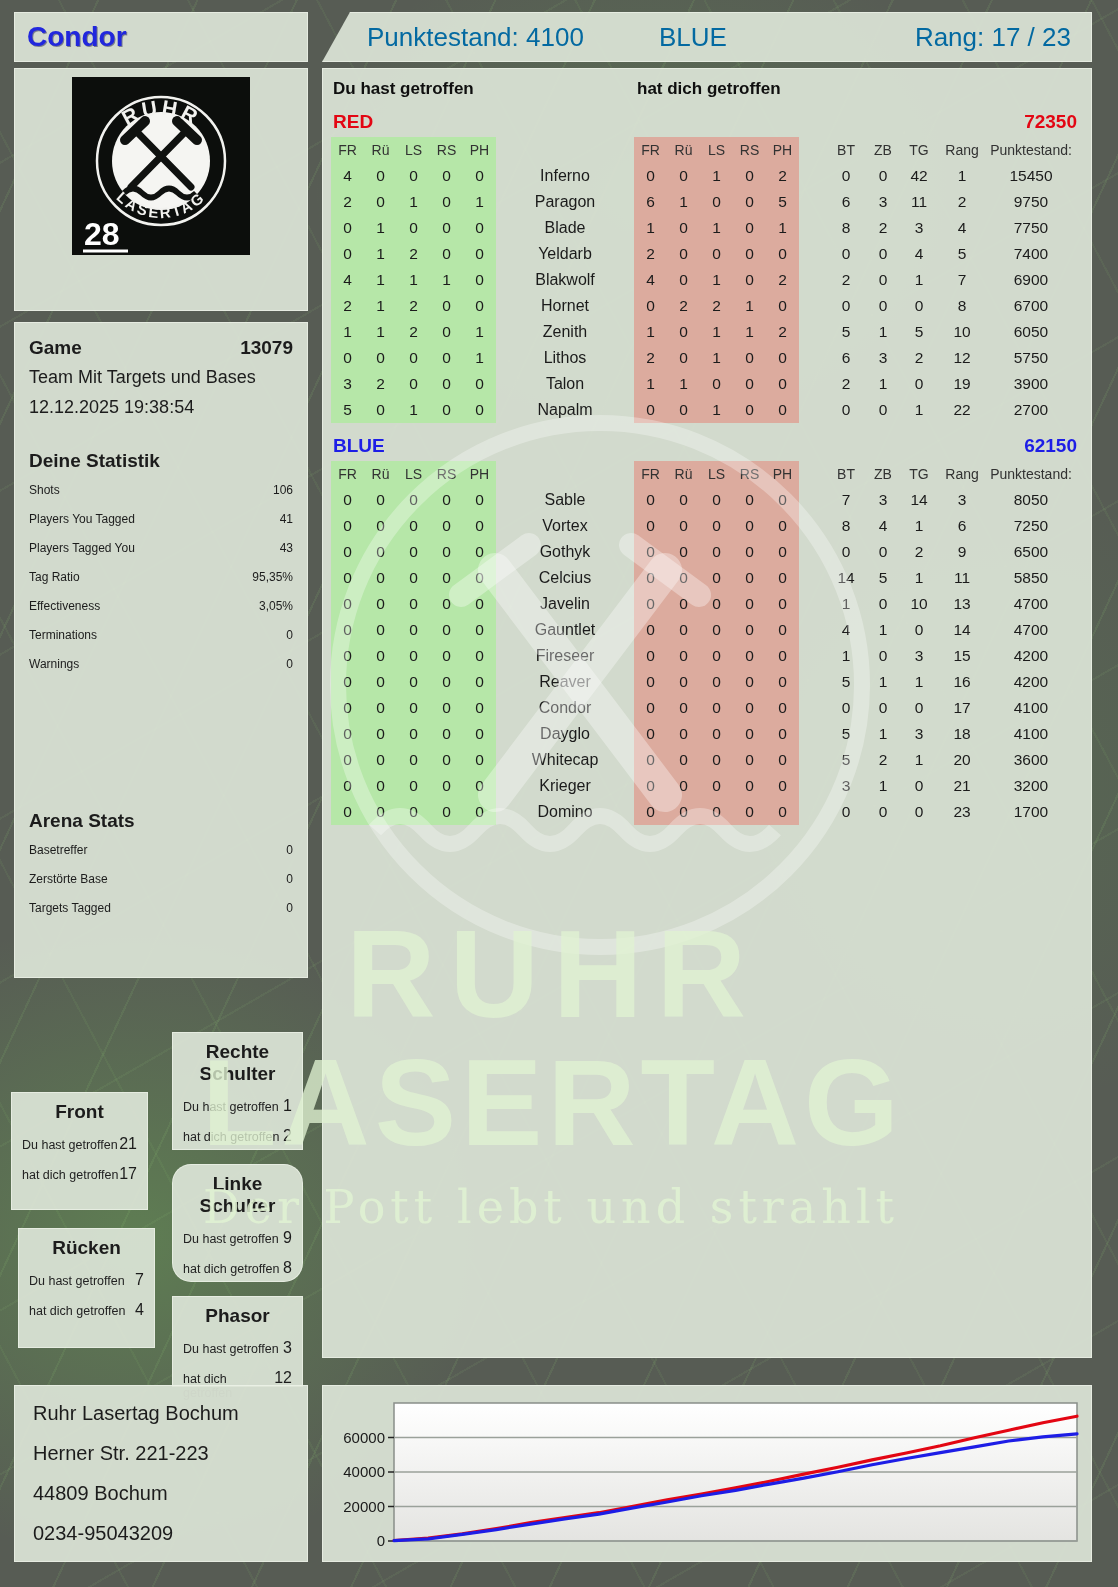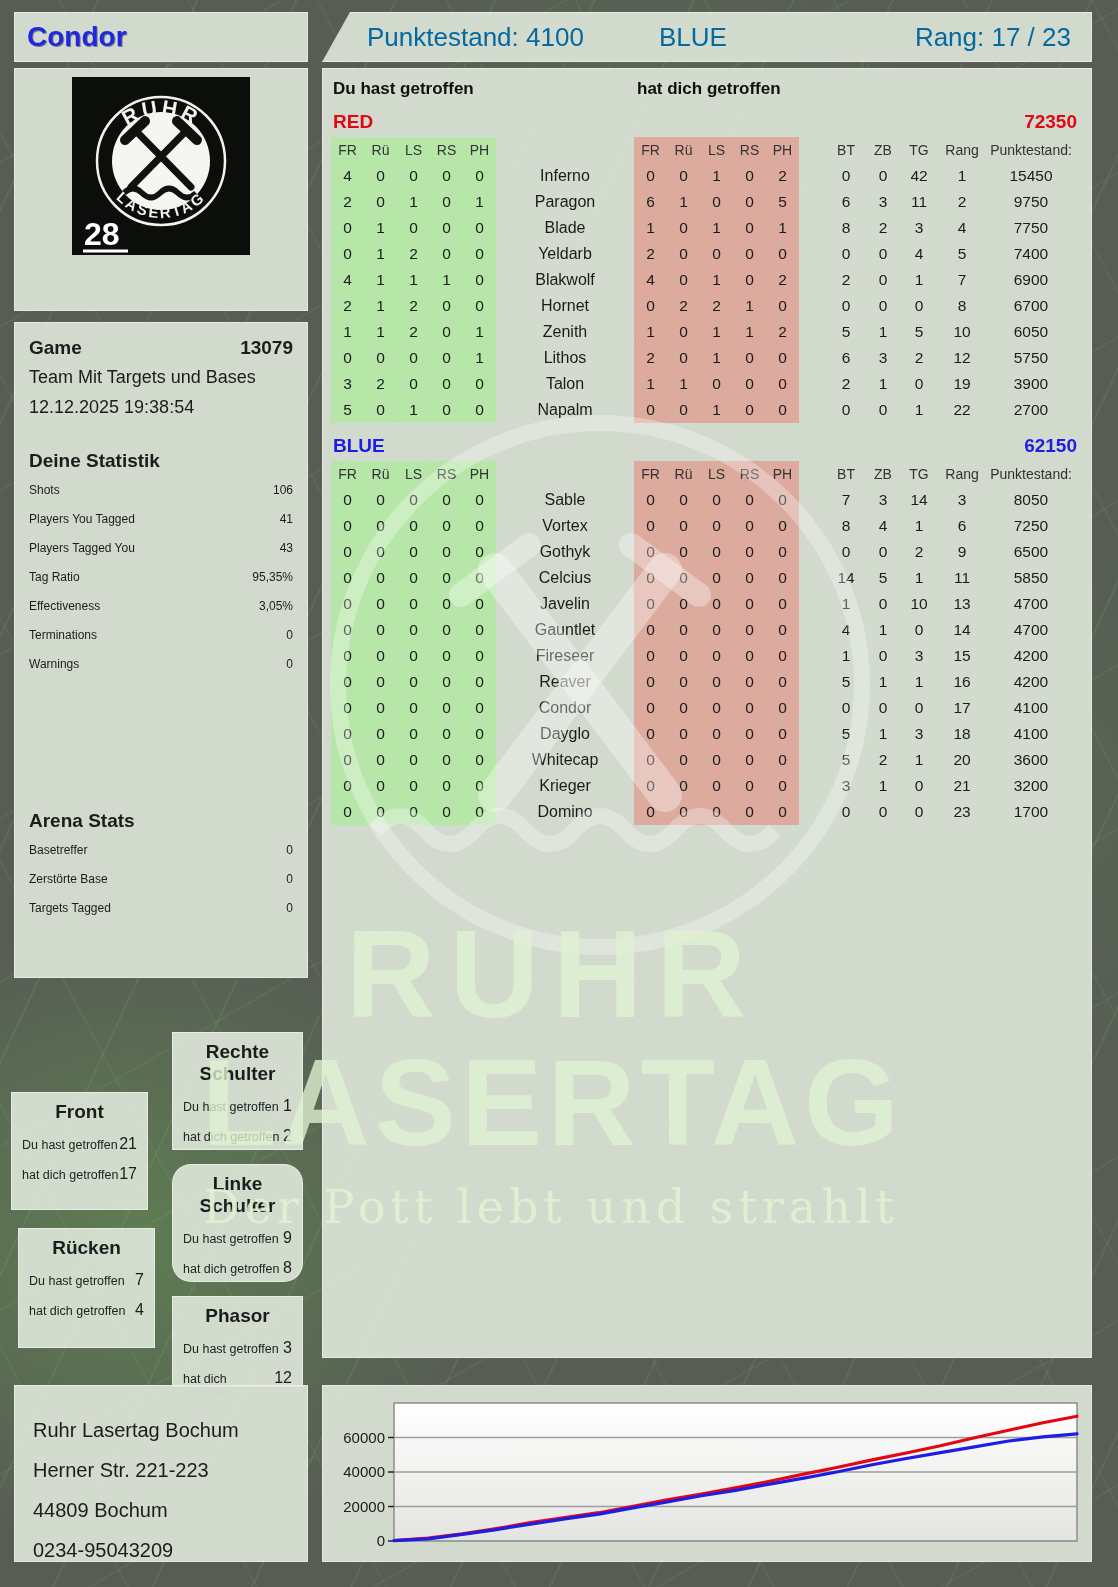--- a/index.html
+++ b/index.html
@@ -54,21 +54,21 @@
   .c{height:26px;line-height:26px;text-align:center;font-size:15.5px;color:#1b1b1b;}
   .c.h{font-size:14px;color:#323232;}
   .c.g{background:#b6e7a8;}
   .c.r{background:#dcab9e;}
   .c.nm{font-size:16px;}
   .c.pk{padding-right:8px;}
   .c.h.pk{font-size:14px;}
   .team-sec{margin-bottom:10px;}
   
   #address-panel{left:14px;top:1385px;width:294px;height:177px;padding:16px 0 0 18px;}
-  .addr-line{font-size:20px;margin-bottom:17px;margin-top:17px;}
+  .addr-line{font-size:20px;margin-bottom:17px;}
   #chart-panel{left:322px;top:1385px;width:770px;height:177px;padding:9px;}
   
   .wm{position:absolute;z-index:4;pointer-events:none;}
   .wm-text{width:1118px;text-align:center;color:rgba(224,242,210,0.78);font-weight:bold;}
   #wm-line1{top:912px;left:-6px;font-size:124px;letter-spacing:14px;line-height:1;}
   #wm-line2{top:1042px;left:-6px;font-size:122px;letter-spacing:5px;line-height:1;}
   #wm-tagline{top:1180px;left:-8px;font-size:46px;font-weight:normal;letter-spacing:5px;
     font-family:"DejaVu Serif","Liberation Serif",serif;color:rgba(224,242,210,0.85);}
   #wm-emblem{left:320px;top:400px;}
 </style>

